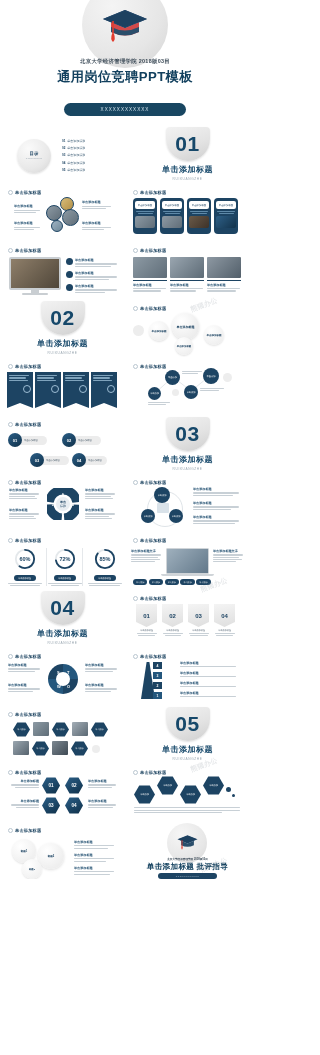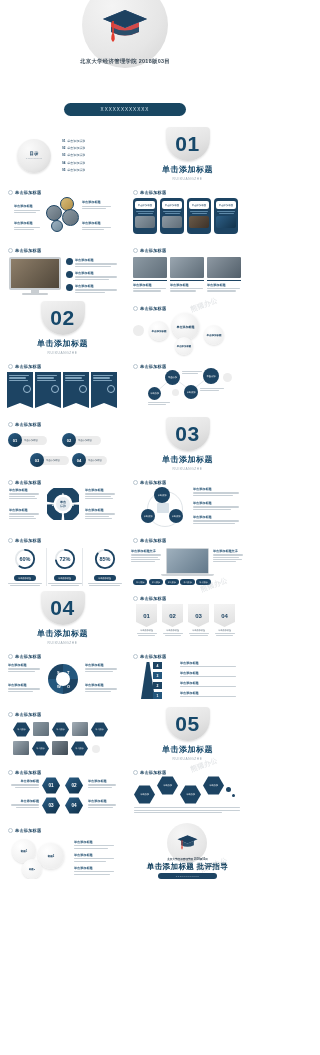--- a/index.html
+++ b/index.html
@@ -68,20 +68,21 @@
   <svg class="cap" viewBox="0 0 46 36">
     <polygon points="23,2 45,11 23,20 1,11" fill="#1b3b58"></polygon>
     <path d="M9,14 L9,24 Q23,31 37,24 L37,14 L23,20 Z" fill="#d24a4a"></path>
     <path d="M9,14 L9,24 Q23,31 37,24 L37,19 Q23,26 9,19 Z" fill="#2a4e6b"></path>
     <polygon points="23,2 45,11 23,20 1,11" fill="#22476a"></polygon>
     <polygon points="23,3 43,11 23,19 3,11" fill="#1d4160"></polygon>
     <line x1="11" y1="13" x2="11" y2="27" stroke="#e23b2e" stroke-width="1.6"></line>
     <path d="M10,26 q-2,5 1,8 q3,-3 1,-8Z" fill="#e23b2e"></path>
   </svg>
   <div class="c-sub">北京大学经济管理学院  2018版03目</div>
+  <div class="c-title">通用岗位竞聘PPT模板</div>
   <div class="c-pill">
     <span>XXXXXXXXXXXX</span>
   </div>
 </div>
 
 <div class="grid">
 
   <div class="slide">
     <div class="abs circ" style="left:17px;top:14px;width:34px;height:34px;background:radial-gradient(circle at 34% 28%,#fafafa,#e8e8e8 62%,#d2d2d2);box-shadow:0 1px 2px rgba(0,0,0,.12)">
       <div class="abs" style="left:0;top:12px;width:34px;text-align:center;font-size:4.4px;font-weight:bold;color:#1d4463">目录</div>

